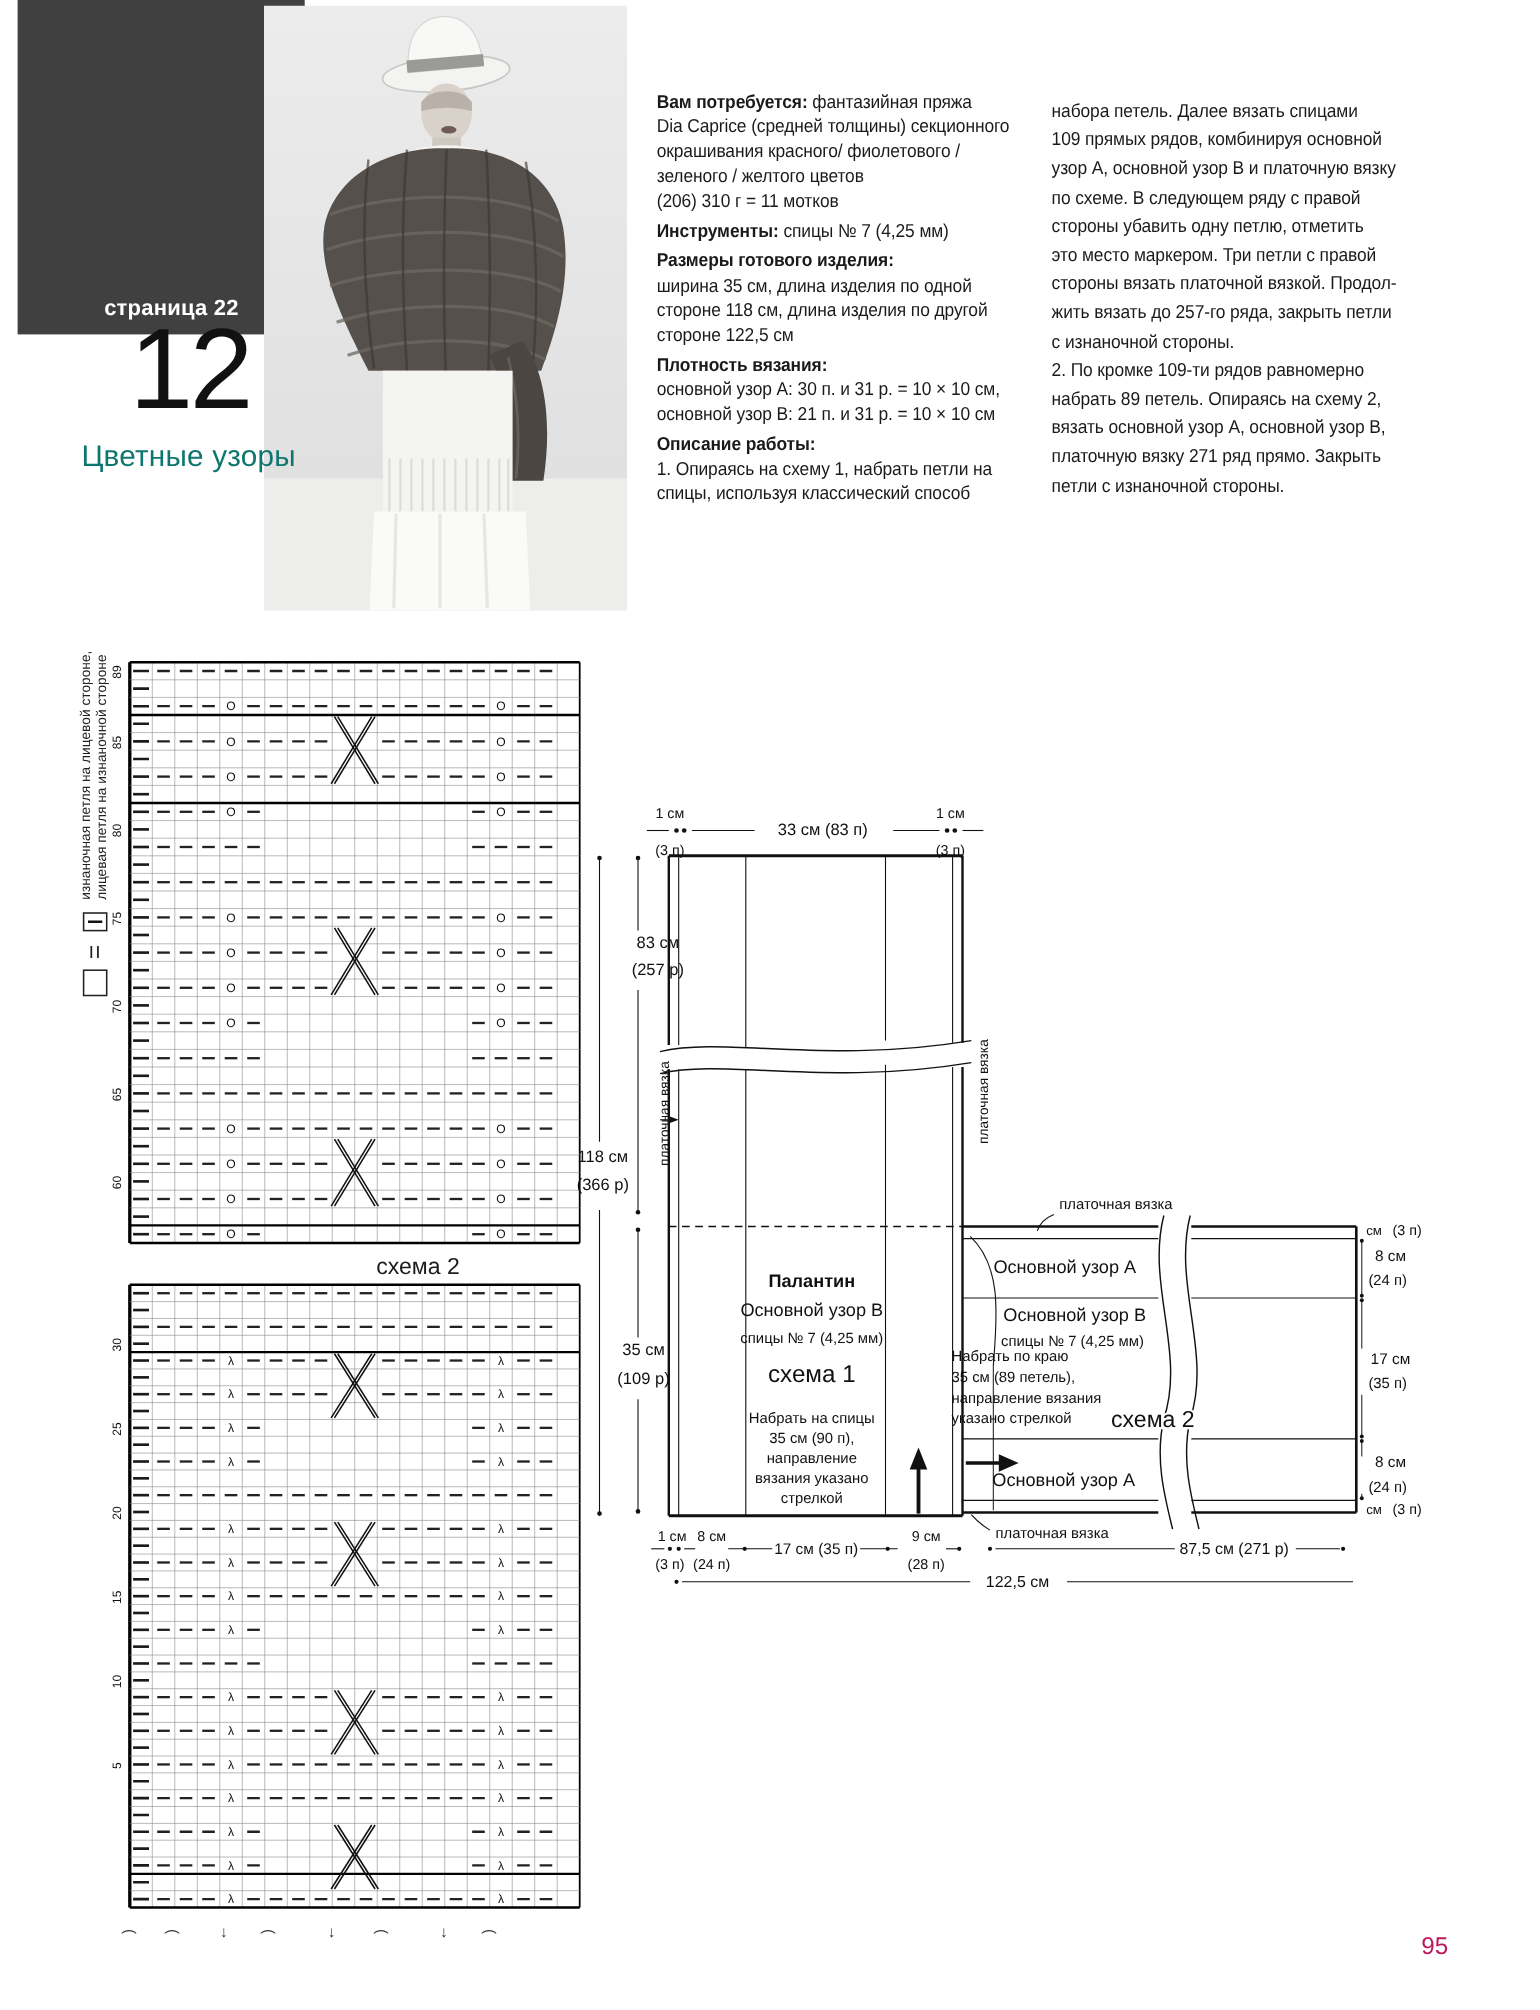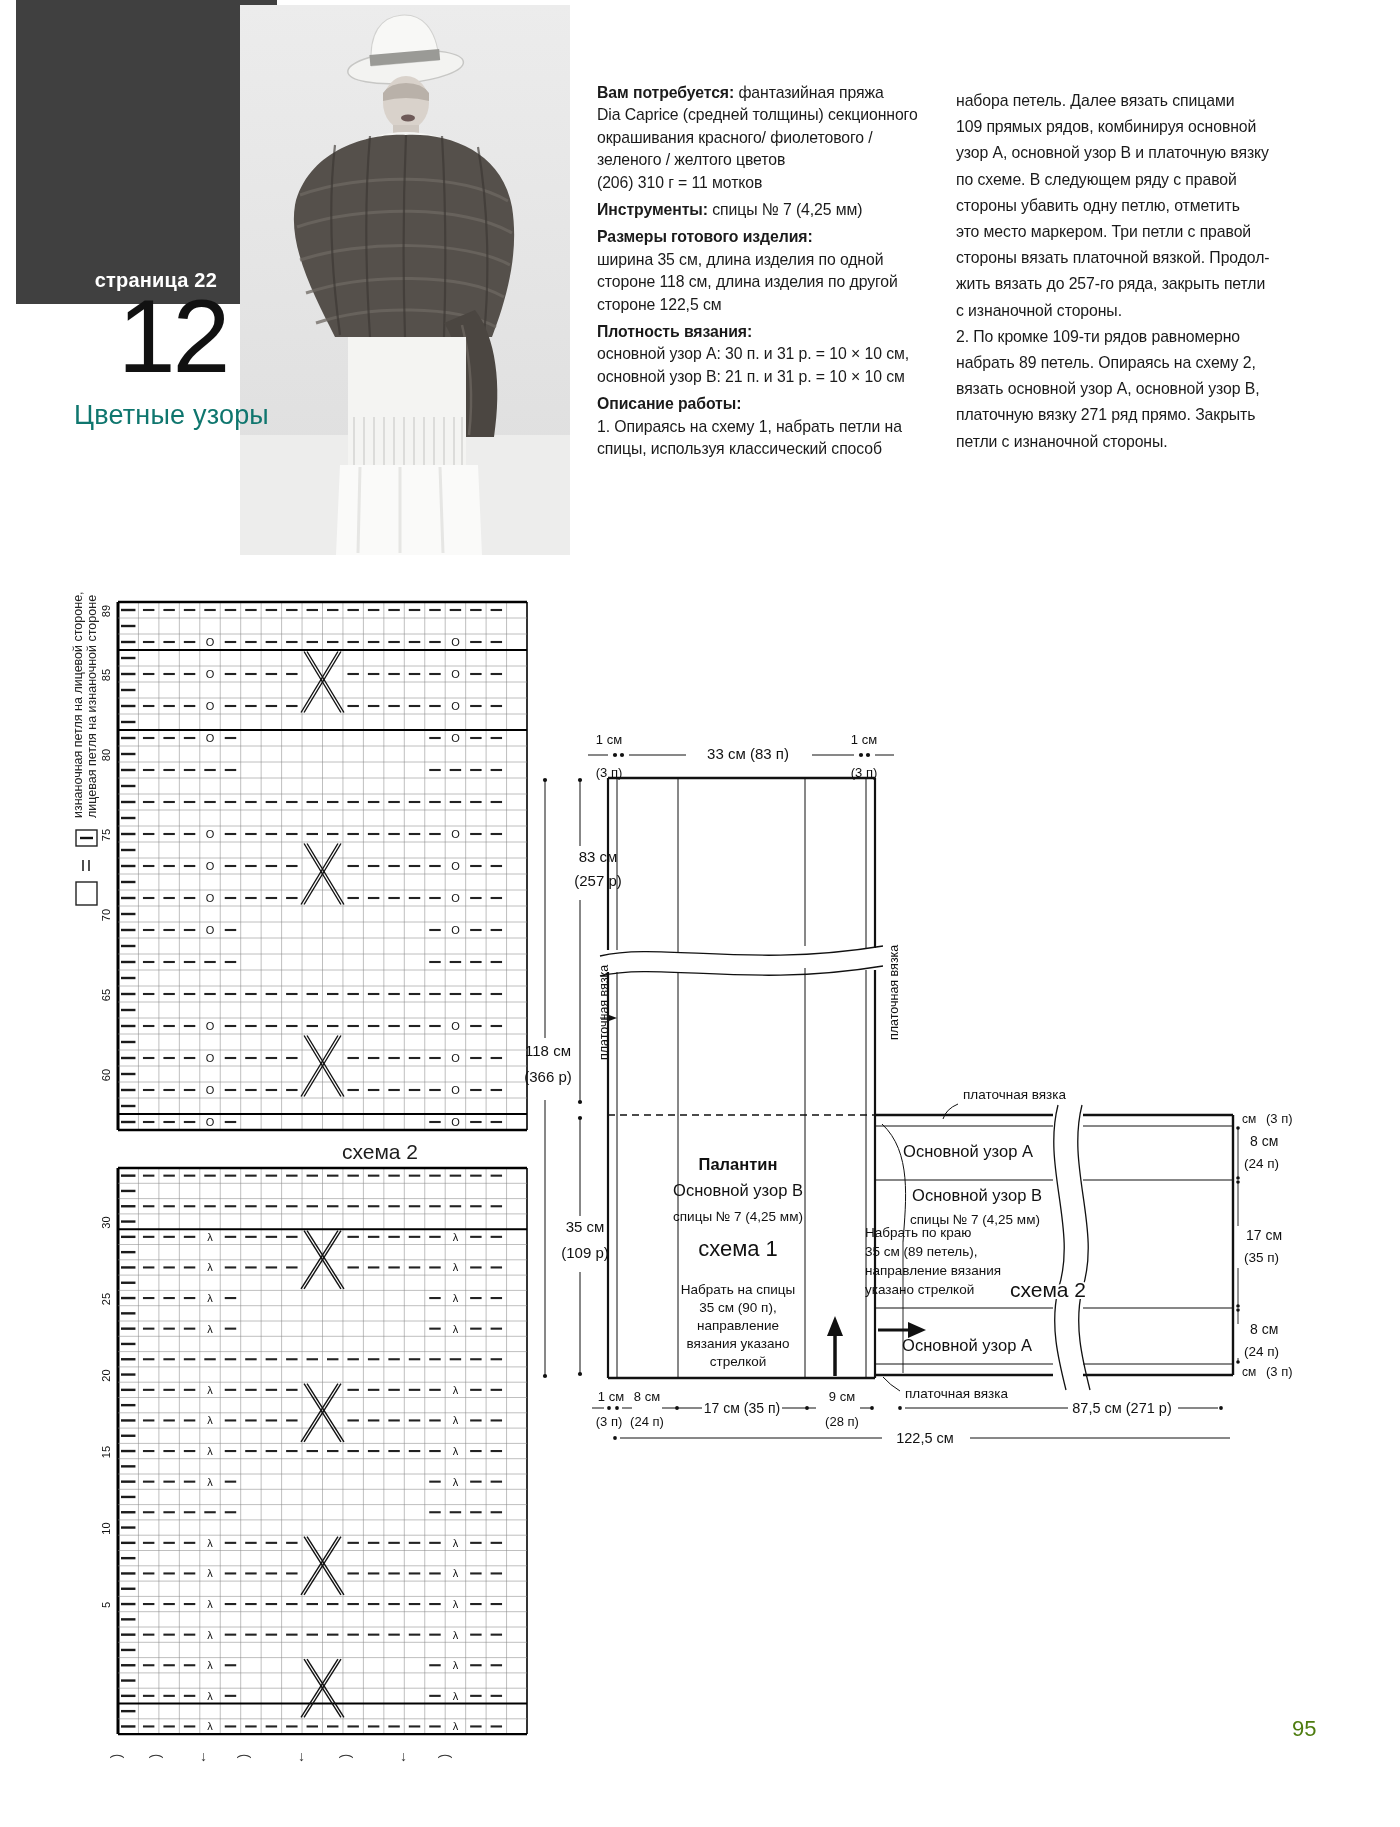--- a/index.html
+++ b/index.html
@@ -20,21 +20,21 @@
   .iline b{font-weight:700}
   .gap{margin-top:5px}
   .legend-text{position:absolute;left:71px;top:818px;transform-origin:0 0;transform:rotate(-90deg);
        font-size:12.5px;line-height:14px;white-space:nowrap;color:#222}
   #legendSym{position:absolute;left:72px;top:826px}
   #chartSvg{position:absolute;left:60px;top:560px}
   .chart-label{position:absolute;left:300px;top:1140px;width:160px;text-align:center;font-size:21px;color:#1c1c1c}
   #castonMarks span{position:absolute;font-size:14px;color:#333}
   #castonMarks .paren{transform:rotate(90deg)}
   #diagramSvg{position:absolute;left:520px;top:700px}
-  .page-num{position:absolute;left:1292px;top:1716px;font-size:22px;color:#4d7c0f}
+  .page-num{position:absolute;left:1292px;top:1756px;font-size:22px;color:#be185d}
   svg text{font-family:"Liberation Sans",sans-serif}
 </style>
 </head>
 <body>
 
 <div class="black-tab">
   <span>страница 22</span>
 </div>
 <div class="pattern-number">12</div>
 <div class="pattern-title">Цветные узоры</div>

